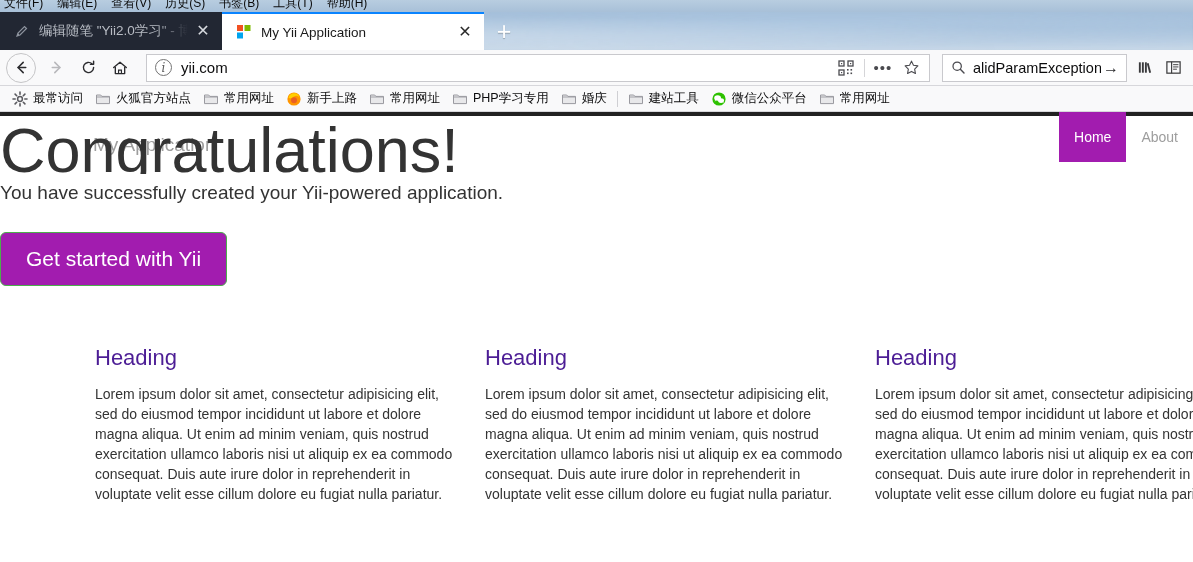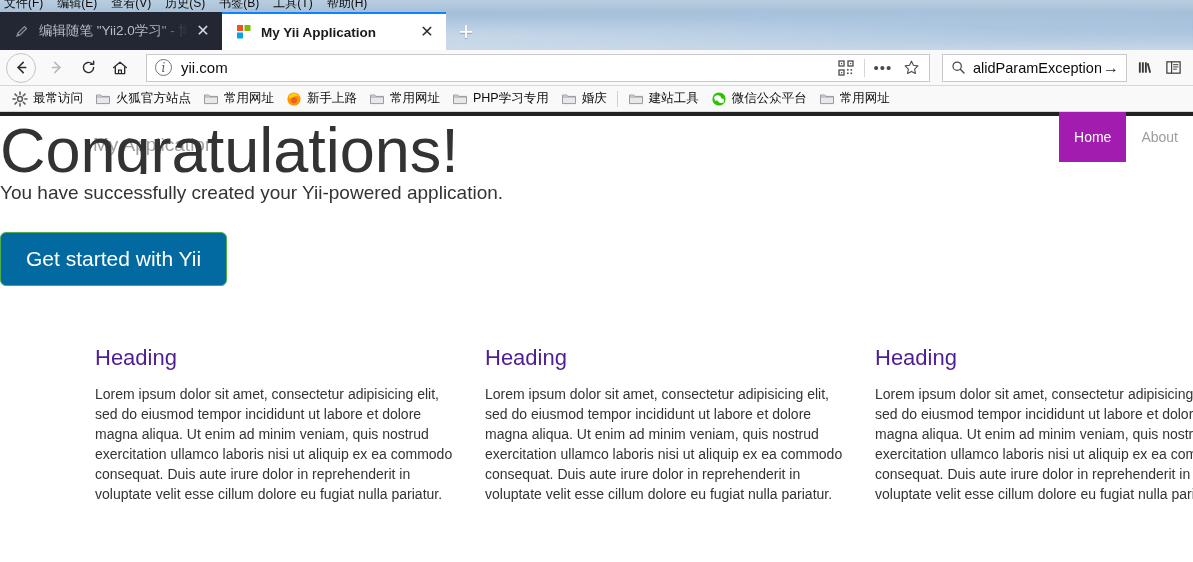--- a/index.html
+++ b/index.html
@@ -51,24 +51,23 @@
     z-index: 2;
     min-width: 0;
   }
   .tab.inactive {
     background: #222733;
     width: 222px;
     color: #b8bcc4;
   }
   .tab.active {
     background: #ffffff;
-    width: 224px;
+    width: 262px;
     border-top: 2px solid #0a84ff;
     color: #1a1a1a;
-    font-weight: bold;
   }
   .tab-favicon { width: 16px; height: 16px; margin-right: 9px; flex: none; display:block; }
   .tab-title {
     font-size: 13.5px; white-space: nowrap; overflow: hidden;
     flex: 1 1 auto; min-width: 0;
   }
   .tab.inactive .tab-title {
     -webkit-mask-image: linear-gradient(to right, #000 78%, transparent 100%);
             mask-image: linear-gradient(to right, #000 78%, transparent 100%);
   }
@@ -175,21 +174,21 @@
   .jumbo-head {
     font-size: 63px; font-weight: 500; color: #333333;
     line-height: 1.1; margin-top: -46px; height: 58px; overflow: hidden;
   }
   .jumbo-lead {
     font-size: 19px; color: #333333; margin-top: 8px;
   }
   .btn-success {
     display: inline-block;
     margin-top: 28px;
-    background: #0369a1; border: 1px solid #4cae4c;
+    background: #a21caf; border: 1px solid #4cae4c;
     color: #ffffff; font-size: 21px;
     padding: 14px 25px; border-radius: 6px;
   }
 
   .columns {
     display: flex;
     padding: 0 80px;
     margin-top: 60px;
     gap: 0;
     overflow: hidden;

